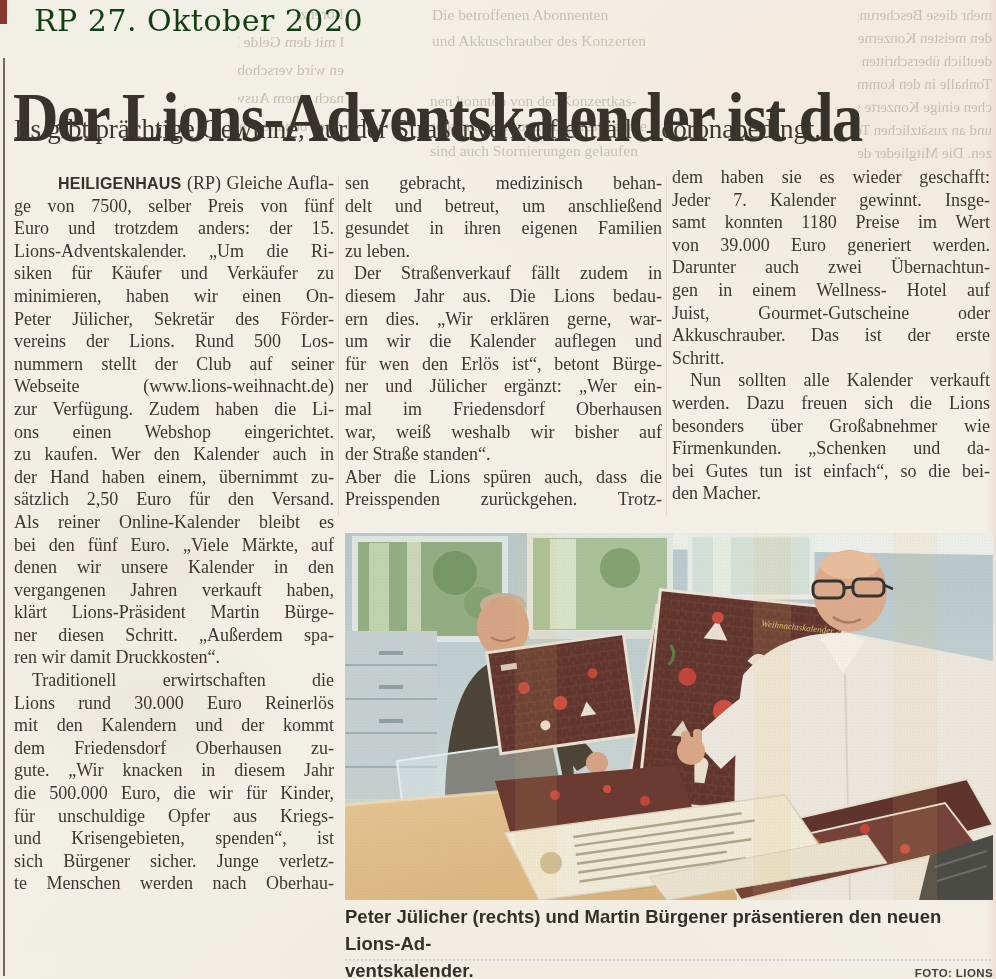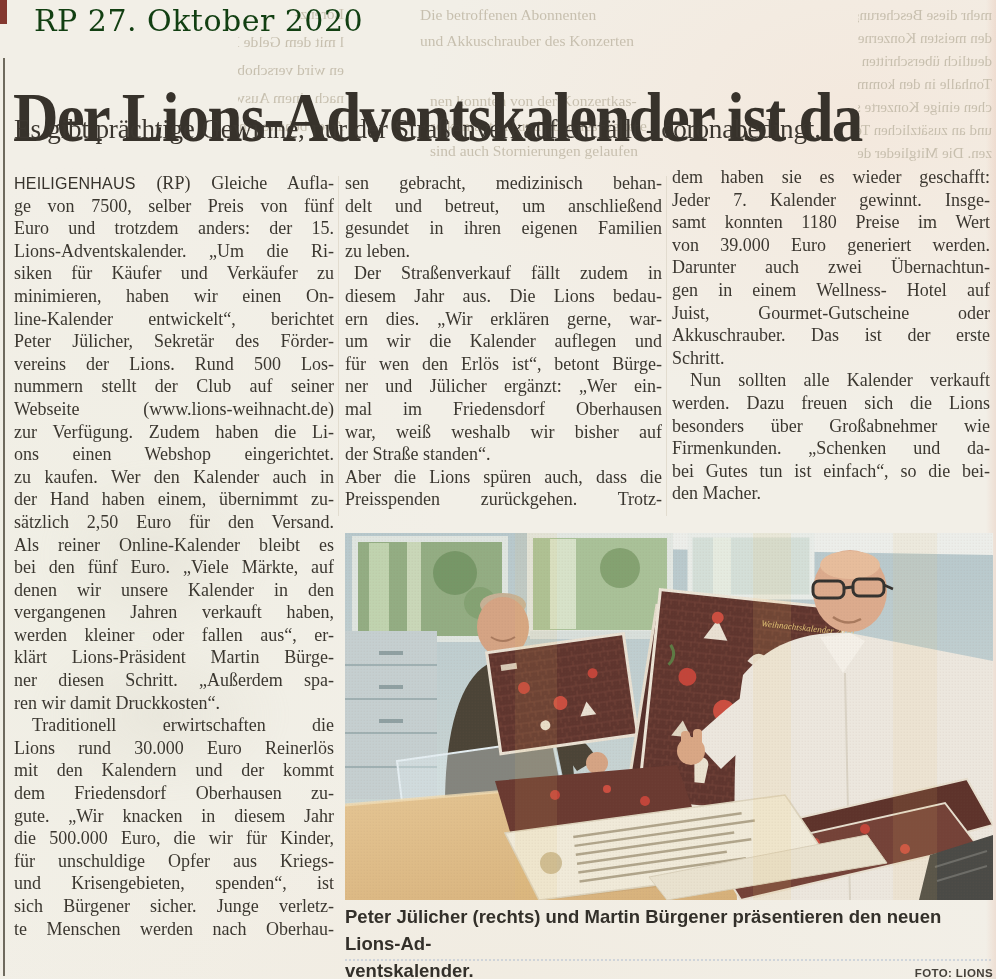--- a/index.html
+++ b/index.html
@@ -34,22 +34,22 @@
     font-size:70px;line-height:72px;color:#37322b;letter-spacing:-2px;
     transform:scaleX(.9);transform-origin:left top;white-space:nowrap;}
   .subheadline{left:14px;top:113px;width:1000px;font-family:"Liberation Serif",serif;
     font-size:28px;color:#3b362f;letter-spacing:-.2px;transform:scaleX(.97);transform-origin:left top;white-space:nowrap;}
 
   
   .col{font-size:18px;color:#3b3730;}
   .col .tline{height:22.6px;line-height:22.6px;overflow:hidden;white-space:pre-wrap;
     text-align:justify;text-align-last:justify;}
   .col .tline.flush{text-align-last:left;}
-  .dateline{font-family:"Liberation Sans",sans-serif;font-weight:400;font-size:16px;
-    letter-spacing:.2px;color:#37332c;}
+  .dateline{font-family:"Liberation Sans",sans-serif;font-weight:700;font-size:16px;
+    letter-spacing:.2px;color:#37332c;margin-left:44px;}
   .gutter{width:1px;background:#ddd7c9;opacity:.8;}
 
   
   .photo{left:345px;top:533px;width:648px;height:367px;}
   .photo svg{display:block;}
 
   
   .caption{left:345px;top:903px;width:648px;font-family:"Liberation Sans",sans-serif;
     font-weight:700;font-size:18.5px;line-height:27px;color:#33302a;}
   .cap-row{display:flex;justify-content:space-between;align-items:baseline;}
@@ -68,21 +68,21 @@
   <div class="abs blob" style="left:40px;top:460px;width:230px;height:190px;"></div>
   <div class="abs blob" style="left:30px;top:630px;width:260px;height:170px;"></div>
 
   <div class="abs ghost mirror" style="left:238px;top:0;width:106px;height:166px;line-height:28px;">
       <div class="tline">Lorenz-</div>
       <div class="tline">l mit dem Gelde Preis Pete</div>
       <div class="tline">en wird verschoben, ändern und</div>
       <div class="tline">nach einem Ausweichtermin ge-</div>
       <div class="tline">Abos behalten ihre Gültig-</div>
     </div>
-  <div class="abs ghost" style="left:420px;top:2px;width:238px;height:54px;line-height:26px;">
+  <div class="abs ghost" style="left:432px;top:2px;width:238px;height:54px;line-height:26px;">
       <div class="tline">Die betroffenen Abonnenten</div>
       <div class="tline">und Akkuschrauber des Konzerten</div>
     </div>
   <div class="abs ghost" style="left:430px;top:88px;width:240px;height:78px;line-height:25px;">
       <div class="tline">nen konnten von der Konzertkas-</div>
       <div class="tline">se kontaktiert und überdies weitere</div>
       <div class="tline">sind auch Stornierungen gelaufen</div>
     </div>
   <div class="abs ghost mirror" style="left:858px;top:4px;width:134px;height:162px;line-height:23px;font-size:15px;">
       <div class="tline">mehr diese Bescherungen bei</div>
@@ -103,35 +103,33 @@
   <div class="abs gutter" style="left:666px;top:176px;height:340px;"></div>
 
   <div class="abs col" style="left:14px;top:172px;width:320px;">
     <div class="tline"><span class="dateline">HEILIGENHAUS</span><span> (RP) Gleiche Aufla-</span></div>
     <div>
         <div class="tline">ge von 7500, selber Preis von fünf</div>
         <div class="tline">Euro und trotzdem anders: der 15.</div>
         <div class="tline">Lions-Adventskalender. „Um die Ri-</div>
         <div class="tline">siken für Käufer und Verkäufer zu</div>
         <div class="tline">minimieren, haben wir einen On-</div>
-        <div class="tline">line-Kalender entwickelt“, berichtet</div>
         <div class="tline">Peter Jülicher, Sekretär des Förder-</div>
         <div class="tline">vereins der Lions. Rund 500 Los-</div>
         <div class="tline">nummern stellt der Club auf seiner</div>
         <div class="tline">Webseite (www.lions-weihnacht.de)</div>
         <div class="tline">zur Verfügung. Zudem haben die Li-</div>
         <div class="tline">ons einen Webshop eingerichtet.</div>
         <div class="tline">zu kaufen. Wer den Kalender auch in</div>
         <div class="tline">der Hand haben einem, übernimmt zu-</div>
         <div class="tline">sätzlich 2,50 Euro für den Versand.</div>
         <div class="tline">Als reiner Online-Kalender bleibt es</div>
         <div class="tline">bei den fünf Euro. „Viele Märkte, auf</div>
         <div class="tline">denen wir unsere Kalender in den</div>
         <div class="tline">vergangenen Jahren verkauft haben,</div>
-        <div class="tline">werden kleiner oder fallen aus“, er-</div>
         <div class="tline">klärt Lions-Präsident Martin Bürge-</div>
         <div class="tline">ner diesen Schritt. „Außerdem spa-</div>
         <div class="tline flush">ren wir damit Druckkosten“.</div>
         <div class="tline">  Traditionell erwirtschaften die</div>
         <div class="tline">Lions rund 30.000 Euro Reinerlös</div>
         <div class="tline">mit den Kalendern und der kommt</div>
         <div class="tline">dem Friedensdorf Oberhausen zu-</div>
         <div class="tline">gute. „Wir knacken in diesem Jahr</div>
         <div class="tline">die 500.000 Euro, die wir für Kinder,</div>
         <div class="tline">für unschuldige Opfer aus Kriegs-</div>

